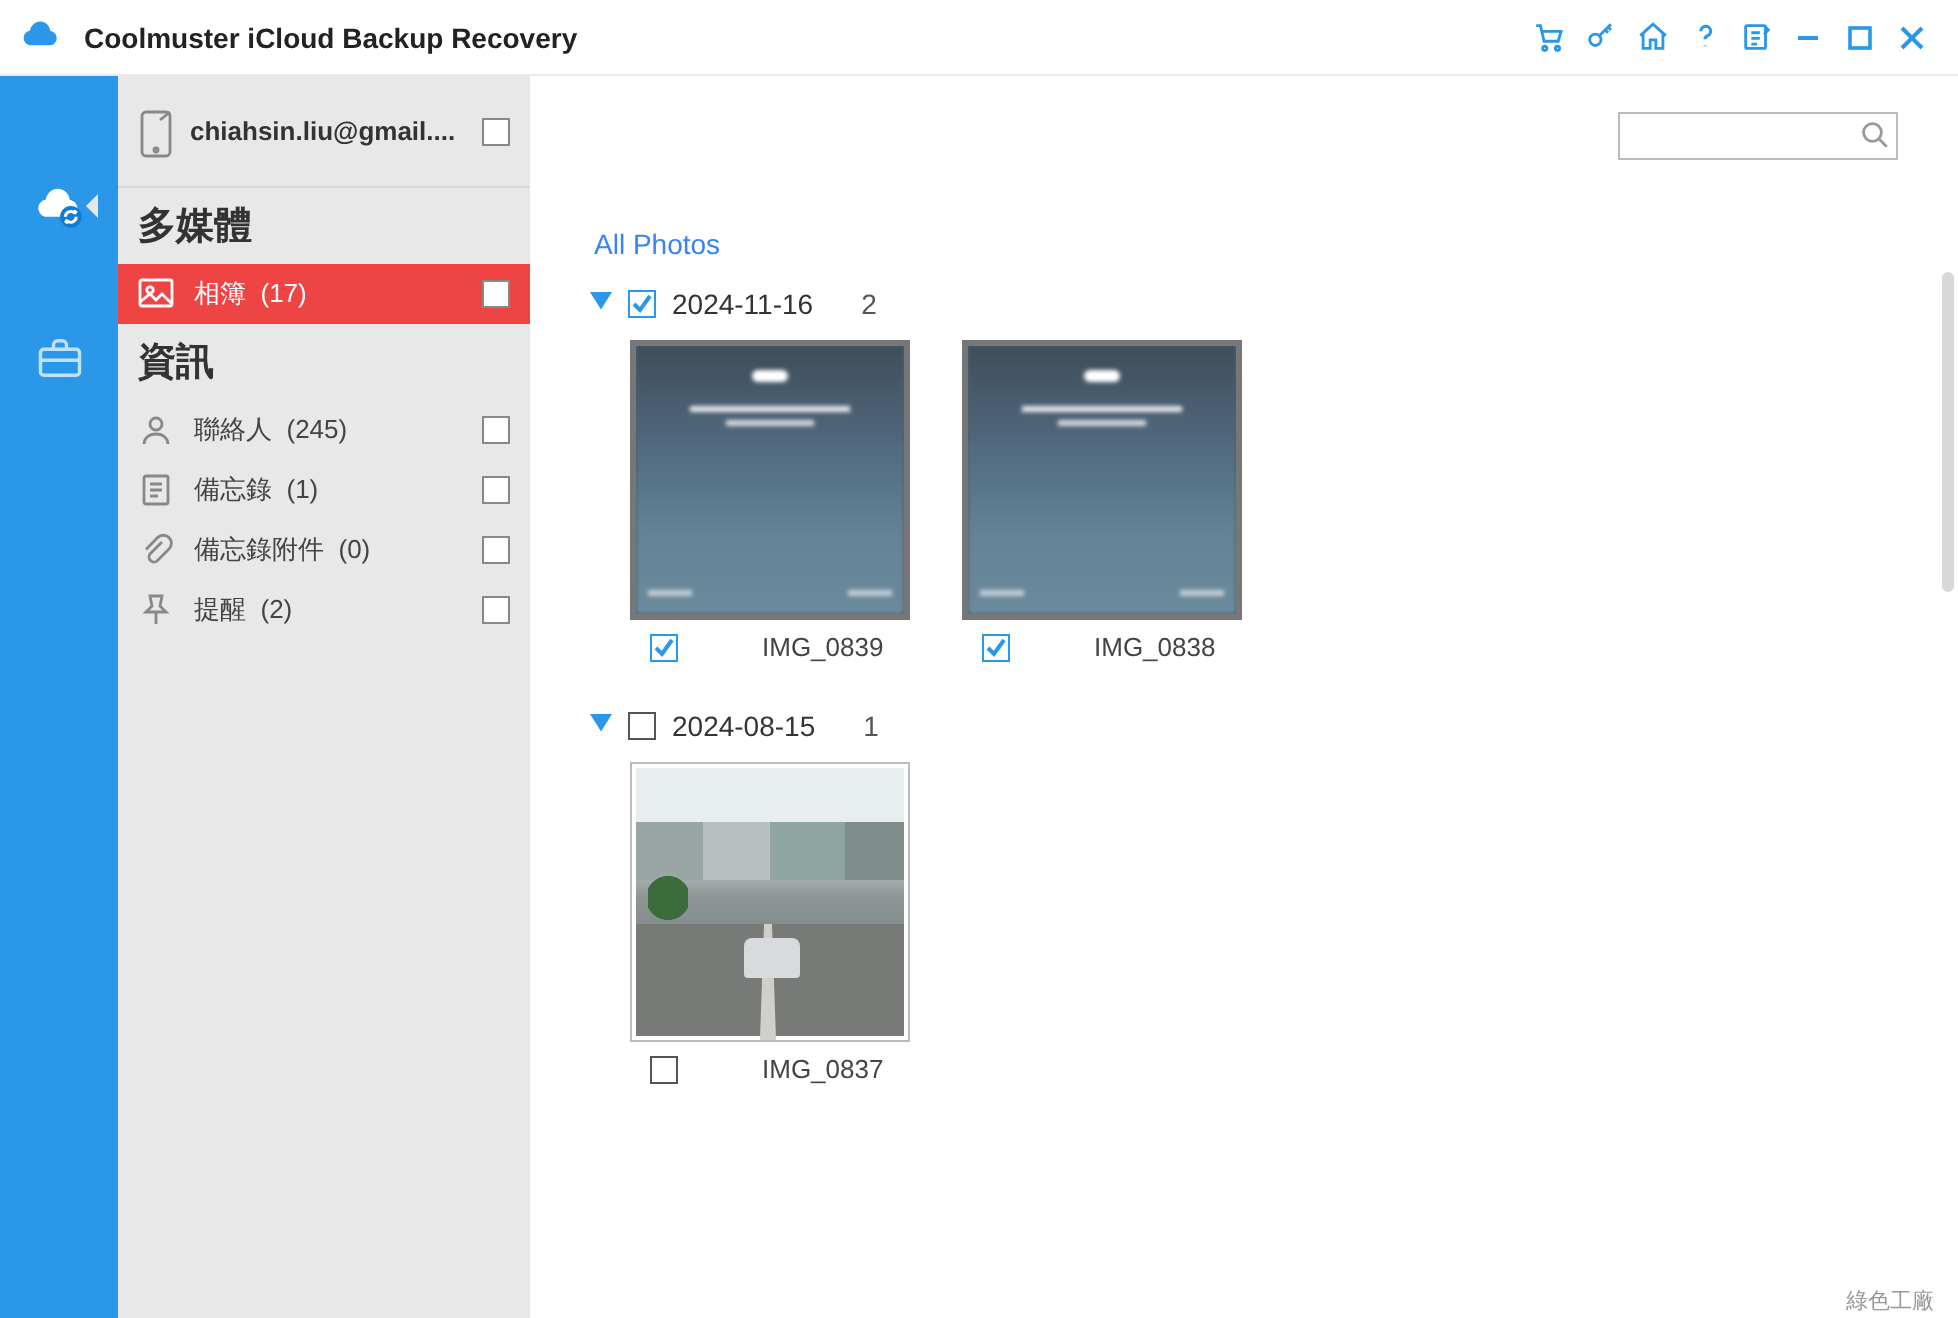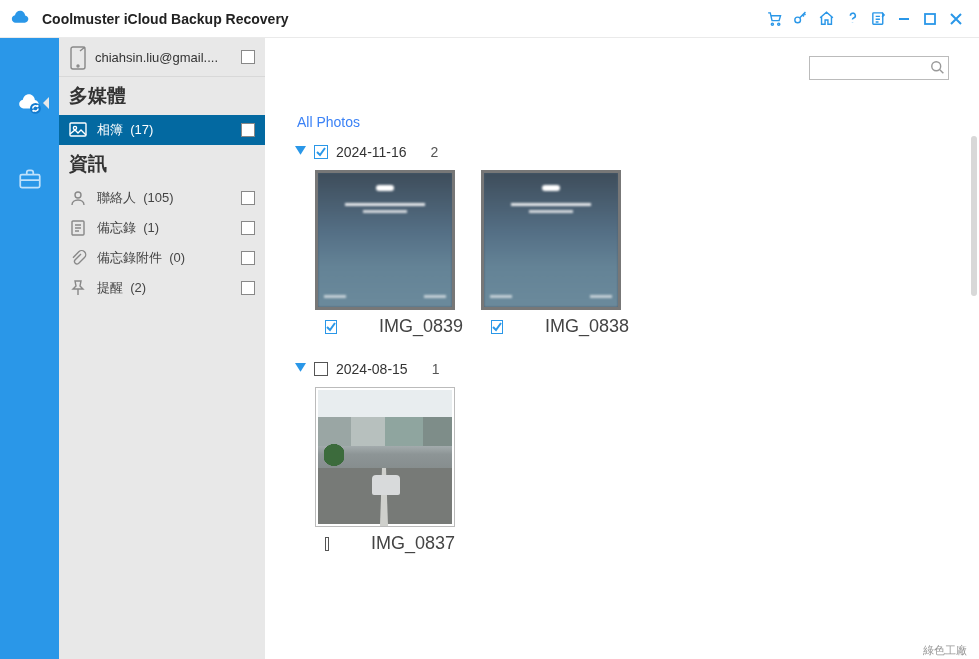--- a/index.html
+++ b/index.html
@@ -16,30 +16,30 @@
 
   
   .body { display: flex; height: 621px; }
   .leftnav { width: 59px; background: #2a97e8; display: flex; flex-direction: column; align-items: center; padding-top: 50px; gap: 46px; }
   .leftnav .navitem { width: 30px; height: 30px; display: flex; align-items: center; justify-content: center; cursor: pointer; position: relative; }
   .leftnav .navitem svg { width: 26px; height: 26px; }
   .leftnav .navitem.active::after { content:""; position:absolute; right:-4px; top:50%; transform:translateY(-50%); border:6px solid transparent; border-right-color:#e8e8e8; }
 
   
   .sidebar { width: 206px; background: #e8e8e8; display: flex; flex-direction: column; }
-  .account { height: 39px; display: flex; align-items: center; padding: 0 10px; border-bottom: 1px solid #d8d8d8; }
+  .account { height: 56px; display: flex; align-items: center; padding: 0 10px; border-bottom: 1px solid #d8d8d8; font-weight: bold; }
   .account .phoneicon { width: 18px; height: 22px; margin-right: 8px; color:#888; }
   .account .email { font-size: 13px; color: #333; flex: 1; white-space: nowrap; overflow: hidden; text-overflow: ellipsis; }
   .account .chk, .sideitem .chk { width: 14px; height: 14px; border: 1px solid #888; background: #fff; cursor:pointer; flex:none; }
 
   .sidegroup { font-size: 19px; font-weight: 700; color: #333; padding: 6px 10px; }
   .sideitem { height: 30px; display: flex; align-items: center; padding: 0 10px; cursor: pointer; }
   .sideitem .sicon { width: 18px; height: 18px; margin-right: 10px; color: #888; display:flex; align-items:center; justify-content:center;}
   .sideitem .slabel { font-size: 13px; color: #444; flex: 1; }
-  .sideitem.selected { background: #0369a1; }
+  .sideitem.selected { background: #ef4444; }
   .sideitem.selected .slabel { color: #fff; }
   .sideitem.selected .sicon { color: #fff; }
 
   
   .main { flex: 1; display: flex; flex-direction: column; background: #fff; position: relative; }
   .searchbar { position:absolute; top:18px; right:30px; width:140px; height:24px; border:1px solid #bbb; display:flex; align-items:center; padding:0 4px; }
   .searchbar input { border:none; outline:none; width:100%; font-size:12px; background:transparent; }
   .searchbar .sicon2 { width:16px; height:16px; color:#999; }
 
   .content { padding: 76px 30px 0 30px; overflow-y:auto; height: 559px; position:relative;}
@@ -57,21 +57,21 @@
   .thumb .imgbox .thumbinner{ width:100%; height:100%; background:linear-gradient(180deg,#3e4d5b 0%,#557086 45%,#648396 70%,#6b8a9c 100%); filter: blur(1px); position:relative;}
   .thumb .imgbox .thumbinner .lockbar{position:absolute; top:12px; left:50%; transform:translateX(-50%); width:18px; height:6px; border-radius:3px; background:#fff;}
   .thumb .imgbox .thumbinner .lines{position:absolute; top:30px; left:20%; right:20%; height:22px;}
   .thumb .imgbox .thumbinner .lines .l1{height:3px; background:rgba(255,255,255,.85); margin-bottom:4px; width:100%;}
   .thumb .imgbox .thumbinner .lines .l2{height:3px; background:rgba(255,255,255,.75); margin:0 auto 4px; width:55%;}
   .thumb .imgbox .thumbinner .btm{position:absolute; bottom:6px; left:6px; right:6px; height:6px; display:flex; justify-content:space-between;}
   .thumb .imgbox .thumbinner .btm span{width:22px; height:3px; background:rgba(255,255,255,.6);}
   .thumb .caption { display:flex; align-items:center; gap:6px; margin-top:6px; margin-left:10px;}
   .thumb .caption .tchk { width:14px; height:14px; border:1px solid #555; display:flex; align-items:center; justify-content:center; cursor:pointer; background:#fff;}
   .thumb .caption .tchk.checked { border-color:#2a97e8; color:#2a97e8; }
-  .thumb .caption .tname { font-size: 18px; color: #444; margin-left: 36px; }
+  .thumb .caption .tname { font-size: 13px; color: #444; margin-left: 36px; }
 
   .street { width:100%; height:100%; background:linear-gradient(180deg,#cfd6d9 0%,#b8c0c2 36%,#8d9596 48%,#6b6f6e 100%); position:relative;}
   .street .sky{position:absolute; top:0; left:0; right:0; height:38%; background:#e8edef;}
   .street .bld{position:absolute; top:20%; left:0; right:0; height:22%; background:linear-gradient(90deg,#9aa6a4 0 25%,#b7c0be 25% 50%,#8fa59f 50% 78%,#7e8d89 78% 100%);}
   .street .road{position:absolute; bottom:0; left:0; right:0; height:42%; background:#777a77;}
   .street .road::before{content:""; position:absolute; left:48%; top:0; bottom:10px; width:4px; background:#cfd0cc; transform: perspective(40px) rotateX(35deg); transform-origin: top;}
   .street .car{position:absolute; bottom:22%; left:40%; width:28px; height:20px; background:#d8dadb; border-radius:4px 4px 2px 2px;}
   .street .tree{position:absolute; bottom:40%; left:6px; width:20px; height:30px; background:radial-gradient(circle,#3c6b3c 60%,transparent 62%);}
 
   
@@ -187,21 +187,21 @@
     </div>
 
     <div class="sidegroup">資訊</div>
     <div class="sideitem">
       <span class="sicon">
           <svg viewBox="0 0 18 18" fill="none" stroke="currentColor" stroke-width="1.4">
             <circle cx="9" cy="6" r="3"></circle>
             <path d="M3 16c0-3 2.7-5 6-5s6 2 6 5"></path>
           </svg>
         </span>
-      <span class="slabel"><span>聯絡人</span>&nbsp;&nbsp;<span>(105)</span></span>
+      <span class="slabel"><span>聯絡人</span>&nbsp;&nbsp;<span>(245)</span></span>
       <span class="chk"></span>
     </div>
     <div class="sideitem">
       <span class="sicon">
           <svg viewBox="0 0 18 18" fill="none" stroke="currentColor" stroke-width="1.4">
             <rect x="3" y="2" width="12" height="14" rx="1"></rect>
             <path d="M6 6h6M6 9h6M6 12h4"></path>
           </svg>
         </span>
       <span class="slabel"><span>備忘錄</span>&nbsp;&nbsp;<span>(1)</span></span>

